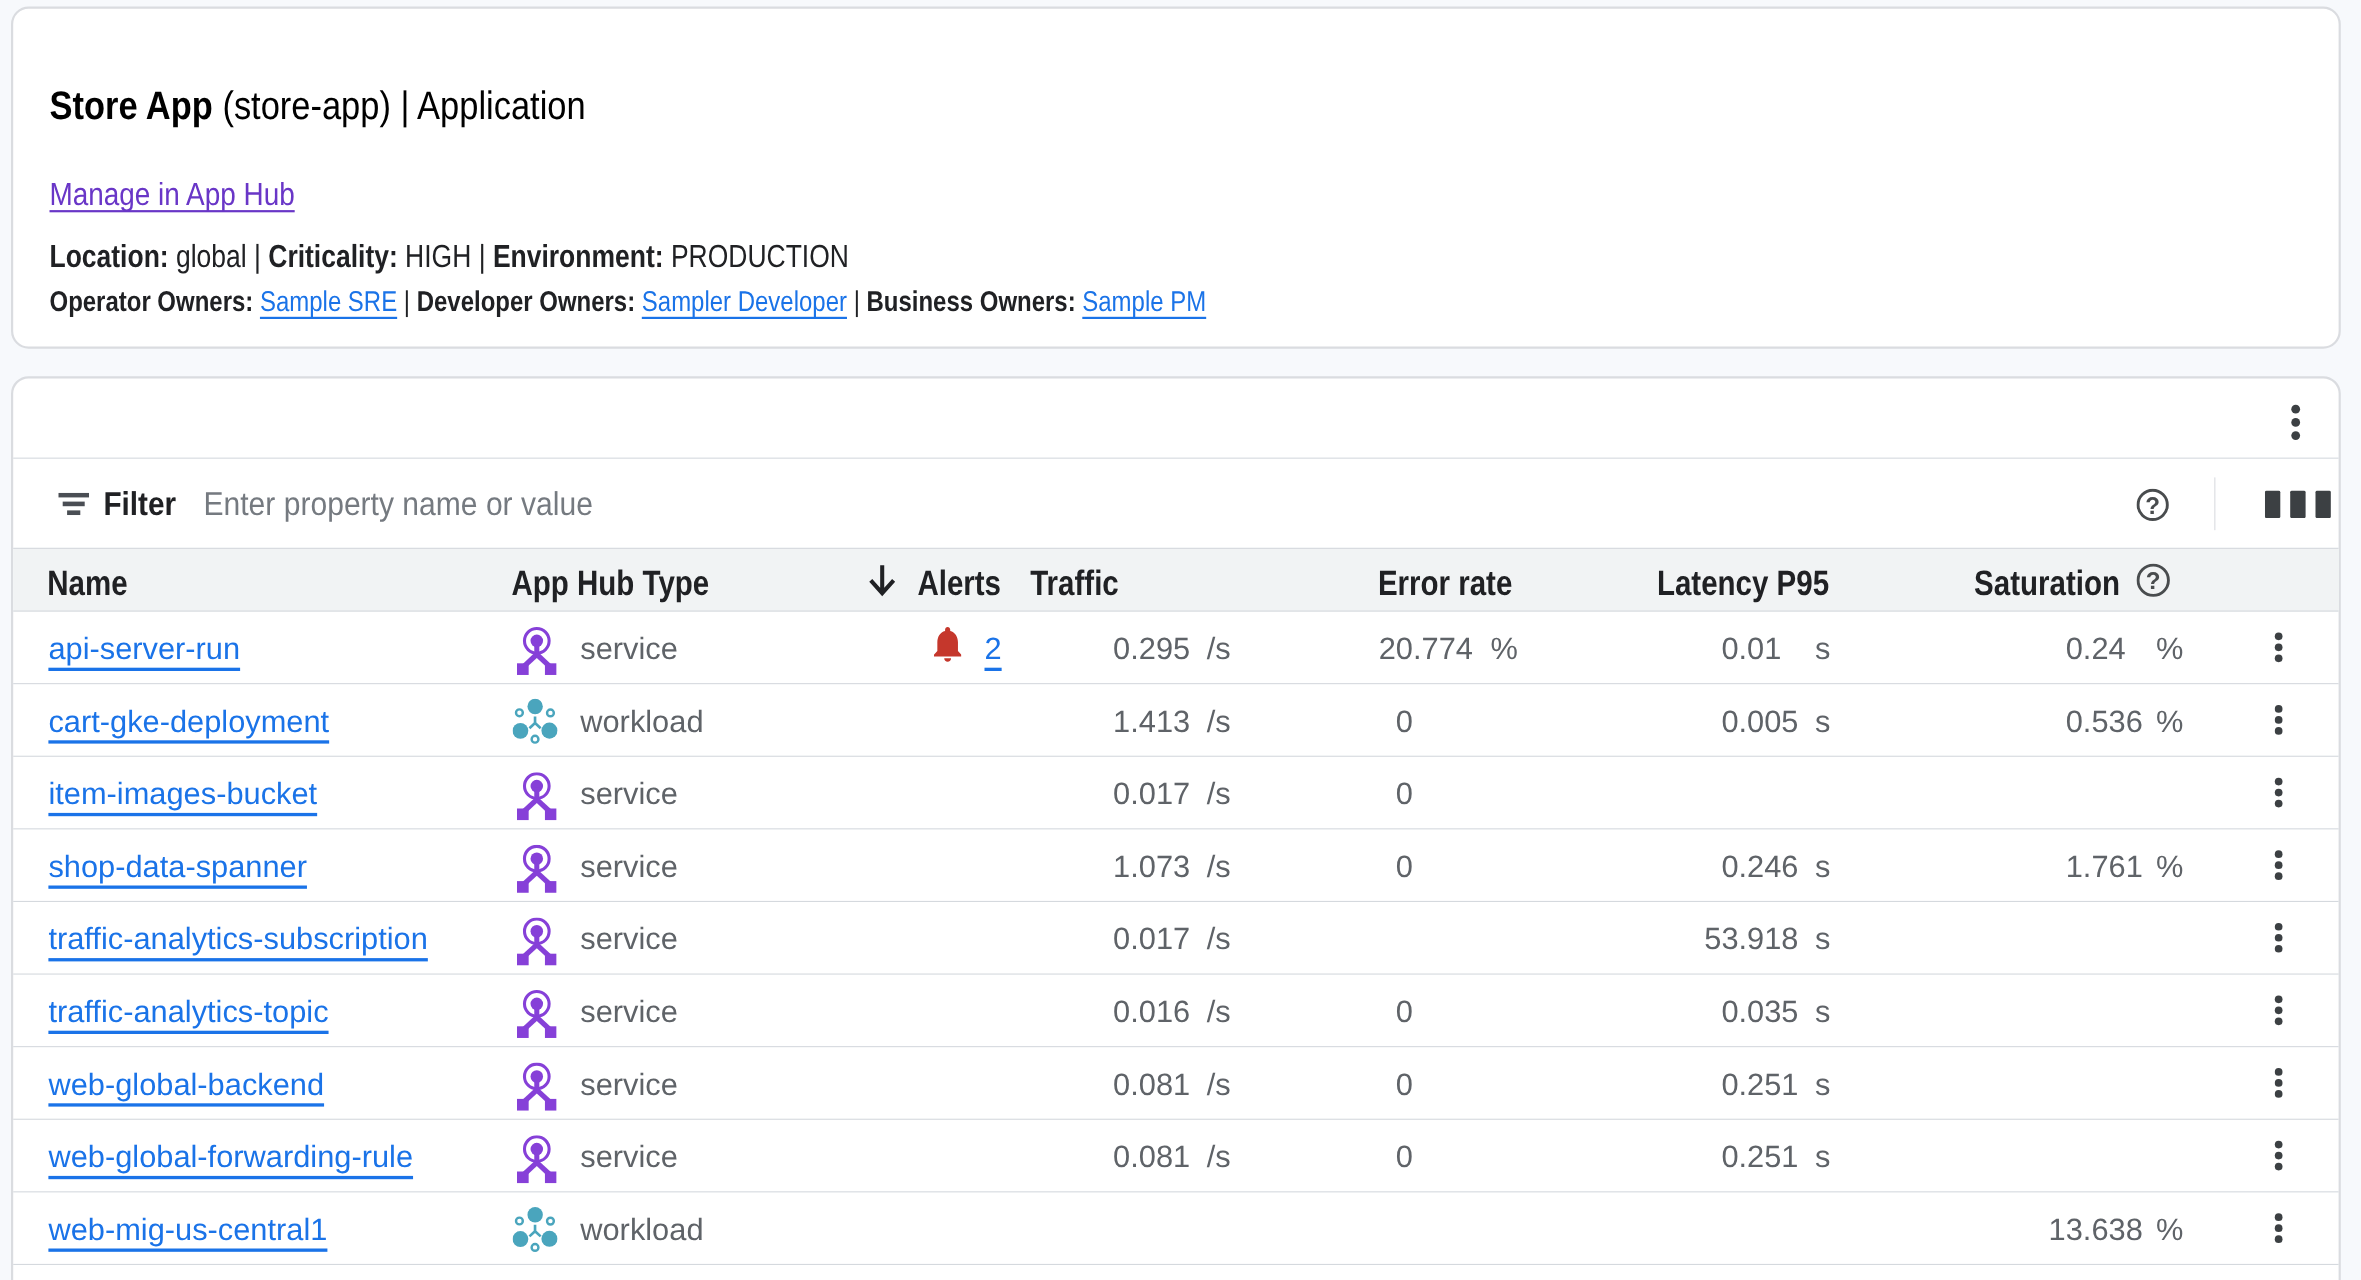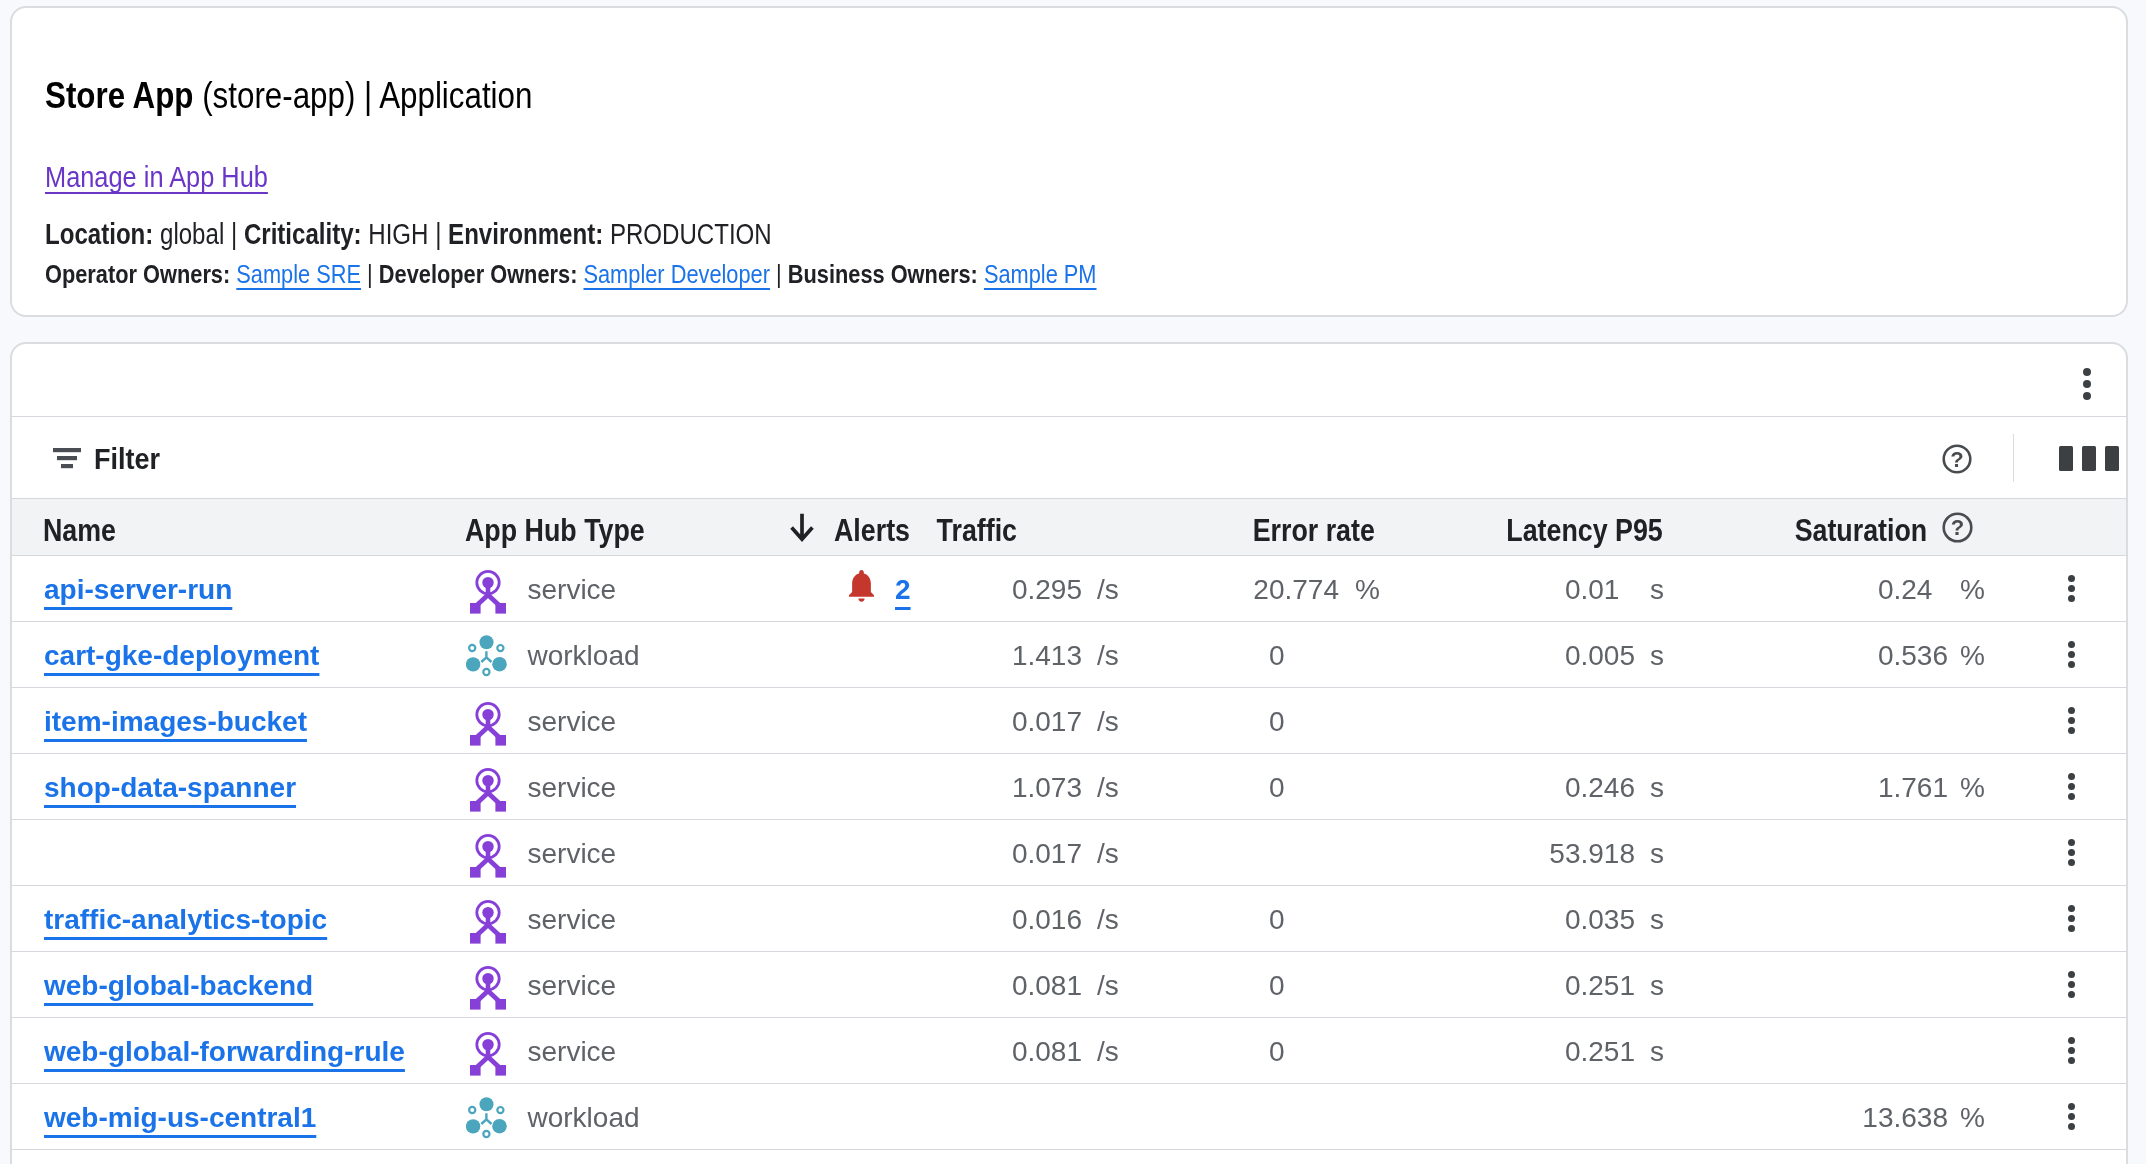--- a/index.html
+++ b/index.html
@@ -2,21 +2,21 @@
 <html><head><meta charset="utf-8">
 <style>
 * { margin:0; padding:0; box-sizing:border-box; }
 html,body { width:2146px; height:1164px; background:#f7f9fc; font-family:"Liberation Sans", sans-serif; overflow:hidden; }
 .abs { position:absolute; }
 .card { position:absolute; background:#fff; border:2px solid #dadce0; border-radius:16px; }
 .sx { display:inline-block; transform-origin:0 50%; white-space:nowrap; }
 .sxr { display:inline-block; transform-origin:100% 50%; white-space:nowrap; }
 a { color:#1a73e8; text-decoration:underline; text-underline-offset:5px; text-decoration-thickness:2.4px; text-decoration-skip-ink:none; }
 a.nm { text-underline-offset:8px; text-decoration-thickness:2.5px; }
-.name { font-size:28px; line-height:32px; white-space:nowrap;font-weight:bold; }
+.name { font-size:28px; line-height:32px; white-space:nowrap; }
 .type { font-size:28px; line-height:32px; color:#5f6368; }
 .num { font-size:28px; line-height:32px; color:#5f6368; white-space:nowrap; }
 .hdr { position:absolute; font-size:32px; line-height:36px; font-weight:bold; color:#202124; white-space:nowrap; }
 .row { position:absolute; left:0; width:2114px; height:66px; border-bottom:1px solid #d5d9de; }
 </style></head>
 <body>
 
 <div class="card" style="left:10px;top:6px;width:2118px;height:311px"></div>
 <div class="abs" style="left:45px;top:76px;font-size:36px;line-height:40px;color:#000000"><span class="sx" style="transform:scaleX(0.87)"><b>Store App</b> (store-app) | Application</span></div>
 <div class="abs" style="left:45px;top:161px;font-size:29px;line-height:33px"><span class="sx" style="transform:scaleX(0.875)"><a style="color:#6936c7;text-decoration-color:#6936c7">Manage in App Hub</a></span></div>
@@ -28,20 +28,21 @@
   <div class="abs" style="left:2073.0px;top:25.8px;width:8px;height:8px;border-radius:50%;background:#3c4043"></div>
     <div class="abs" style="left:2073.0px;top:38.0px;width:8px;height:8px;border-radius:50%;background:#3c4043"></div>
     <div class="abs" style="left:2073.0px;top:50.2px;width:8px;height:8px;border-radius:50%;background:#3c4043"></div>
   <div class="abs" style="left:2px;top:74px;width:2114px;height:1px;background:#d5d9de"></div>
   <svg class="abs" style="left:43px;top:106px" width="28" height="21" viewBox="0 0 28 21">
     <rect x="0" y="0" width="28" height="4.2" fill="#4a4e54"></rect>
     <rect x="4" y="8" width="20" height="4.2" fill="#4a4e54"></rect>
     <rect x="8" y="16" width="12" height="4.2" fill="#4a4e54"></rect>
   </svg>
   <div class="abs" style="left:84px;top:100px;font-size:30px;line-height:34px;font-weight:bold;color:#202124"><span class="sx" style="transform:scaleX(0.9)">Filter</span></div>
+  <div class="abs" style="left:175px;top:100px;font-size:30px;line-height:34px;color:#757a80"><span class="sx" style="transform:scaleX(0.911)">Enter property name or value</span></div>
   <svg class="abs" style="left:1932px;top:101.5px" width="30" height="30" viewBox="0 0 30 30">
 <circle cx="15" cy="15" r="13.299999999999999" fill="none" stroke="#494c4e" stroke-width="2.6"></circle>
 <text x="15" y="22.92" font-family="Liberation Sans" font-size="22" font-weight="bold" fill="#494c4e" text-anchor="middle">?</text>
 </svg>
   <div class="abs" style="left:2003px;top:92px;width:1px;height:48px;background:#dadce0"></div>
   <svg class="abs" style="left:2049px;top:104px" width="60" height="25" viewBox="0 0 60 25">
     <rect x="0" y="0" width="14" height="25" rx="1.5" fill="#3c4043"></rect>
     <rect x="23" y="0" width="14" height="25" rx="1.5" fill="#3c4043"></rect>
     <rect x="46" y="0" width="14" height="25" rx="1.5" fill="#3c4043"></rect>
   </svg>
@@ -159,20 +160,21 @@
         <div class="abs num" style="left:1568.5px;top:18px">.246</div>
         <div class="abs num" style="left:1638px;top:18px">s</div>
         <div class="abs num" style="left:1751.5px;top:18px;width:130px;text-align:right">1</div>
         <div class="abs num" style="left:1881.5px;top:18px">.761</div>
         <div class="abs num" style="left:1948px;top:18px">%</div>
         <div class="abs" style="left:2055.8px;top:18.8px;width:7.4px;height:7.4px;border-radius:50%;background:#3c4043"></div>
         <div class="abs" style="left:2055.8px;top:28.8px;width:7.4px;height:7.4px;border-radius:50%;background:#3c4043"></div>
         <div class="abs" style="left:2055.8px;top:38.8px;width:7.4px;height:7.4px;border-radius:50%;background:#3c4043"></div>
       </div>
 <div class="row" style="top:264px">
+        <a class="abs name nm" style="left:32px;top:18px">traffic-analytics-subscription</a>
         <svg class="abs" style="left:457.5px;top:13.5px" width="36" height="44" viewBox="0 0 36 44">
 <circle cx="18" cy="12.6" r="11.2" fill="none" stroke="#8640d8" stroke-width="2.8"></circle>
 <circle cx="18" cy="12.6" r="5.7" fill="#8640d8"></circle>
 <rect x="15.7" y="14" width="4.6" height="12.2" fill="#8640d8"></rect>
 <path d="M17.9 25 L5.8 36.2" stroke="#8640d8" stroke-width="4.7"></path>
 <path d="M18.1 25 L30.2 36.2" stroke="#8640d8" stroke-width="4.7"></path>
 <rect x="0" y="33" width="10.6" height="10.6" fill="#8640d8"></rect>
 <rect x="25.4" y="33" width="10.6" height="10.6" fill="#8640d8"></rect>
 </svg>
         <div class="abs type" style="left:515.5px;top:18px">service</div>

